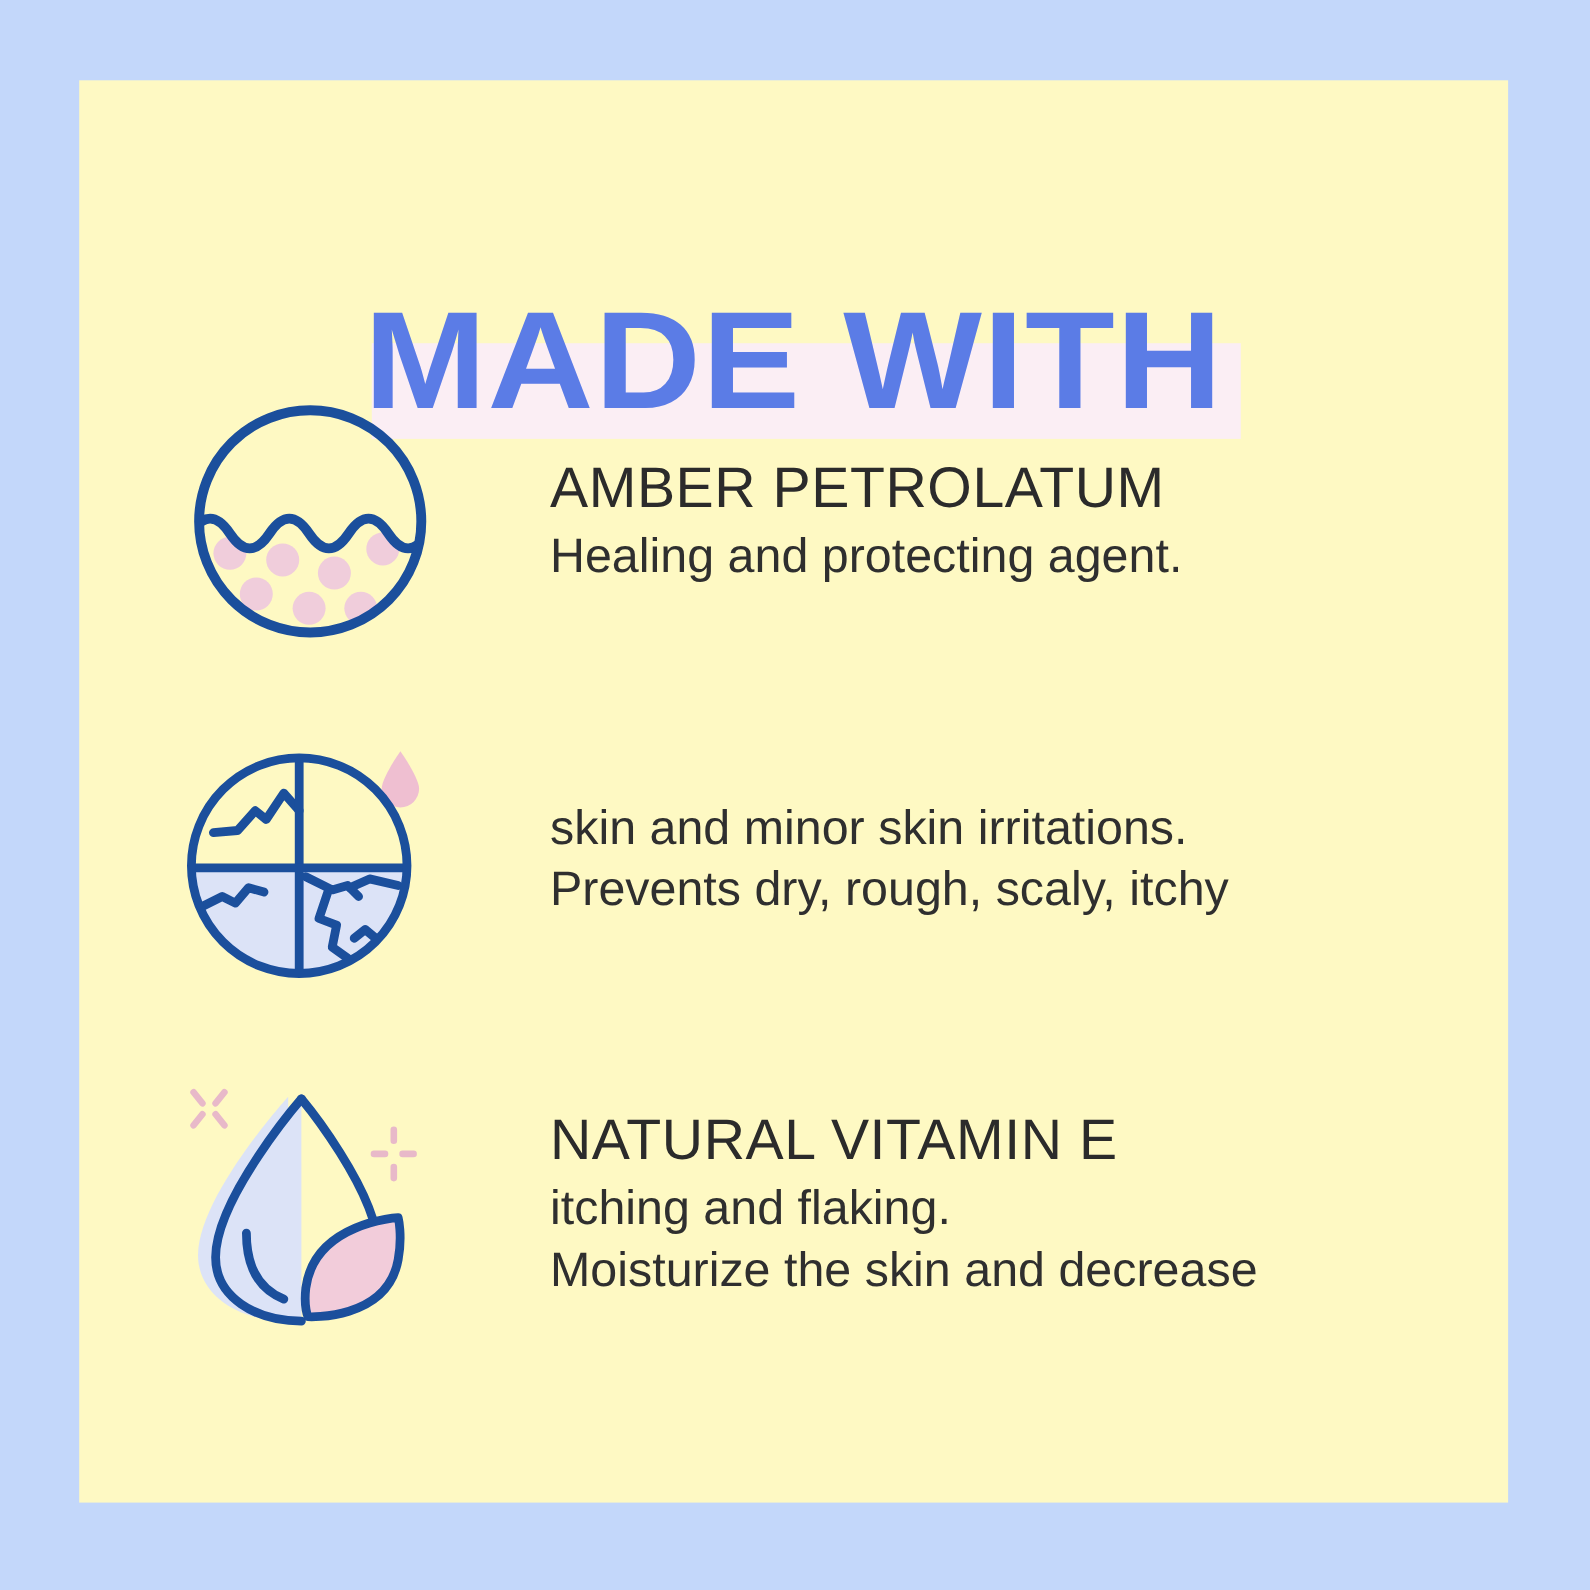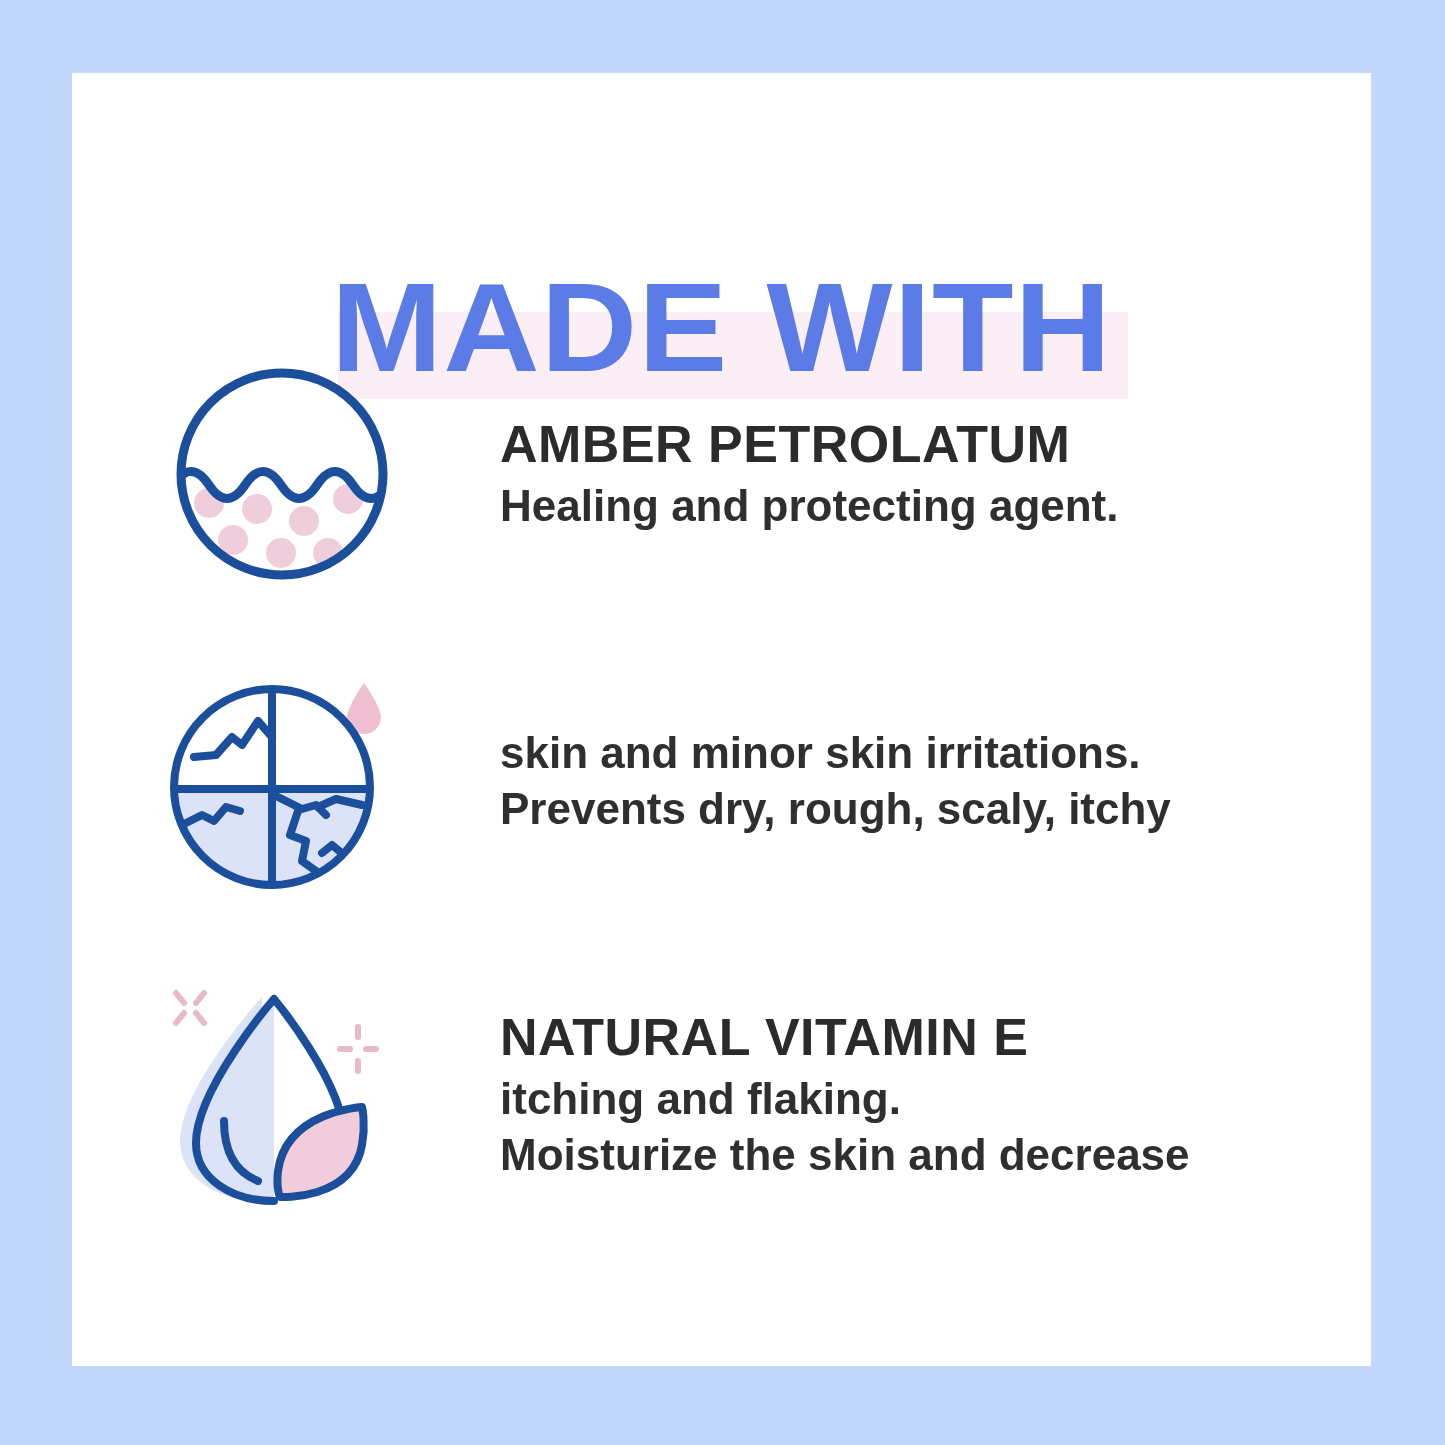--- a/index.html
+++ b/index.html
@@ -21,21 +21,21 @@
     background: #c3d7fa;
   }
 
   
   .card {
     position: absolute;
     left: 72px;
     top: 73px;
     width: 1299px;
     height: 1293px;
-    background: #ffffff;
+    background: #fef9c3;
   }
 
   
   .title-wrap {
     position: absolute;
     left: 0;
     top: 104px;
     width: 1299px;
     height: 230px;
   }
@@ -90,31 +90,31 @@
     align-items: center;
   }
   .icon-cell svg { display: block; }
 
   .text-cell {
     padding-left: 8px;
   }
 
   .ing-title {
     font-family: "Liberation Sans Narrow", "Liberation Sans", sans-serif;
-    font-weight: 700;
+    font-weight: 400;
     font-size: 52px;
     line-height: 60px;
     letter-spacing: 0.5px;
     color: #2b2b2b;
     margin: 0 0 4px 0;
     white-space: nowrap;
   }
   .ing-desc {
     font-family: "Liberation Sans", sans-serif;
-    font-weight: 700;
+    font-weight: 400;
     font-size: 44px;
     line-height: 56px;
     color: #2f2f2f;
     margin: 0;
   }
   .ing-desc span { display: block; white-space: nowrap; }
 </style>
 </head>
 <body>
 

